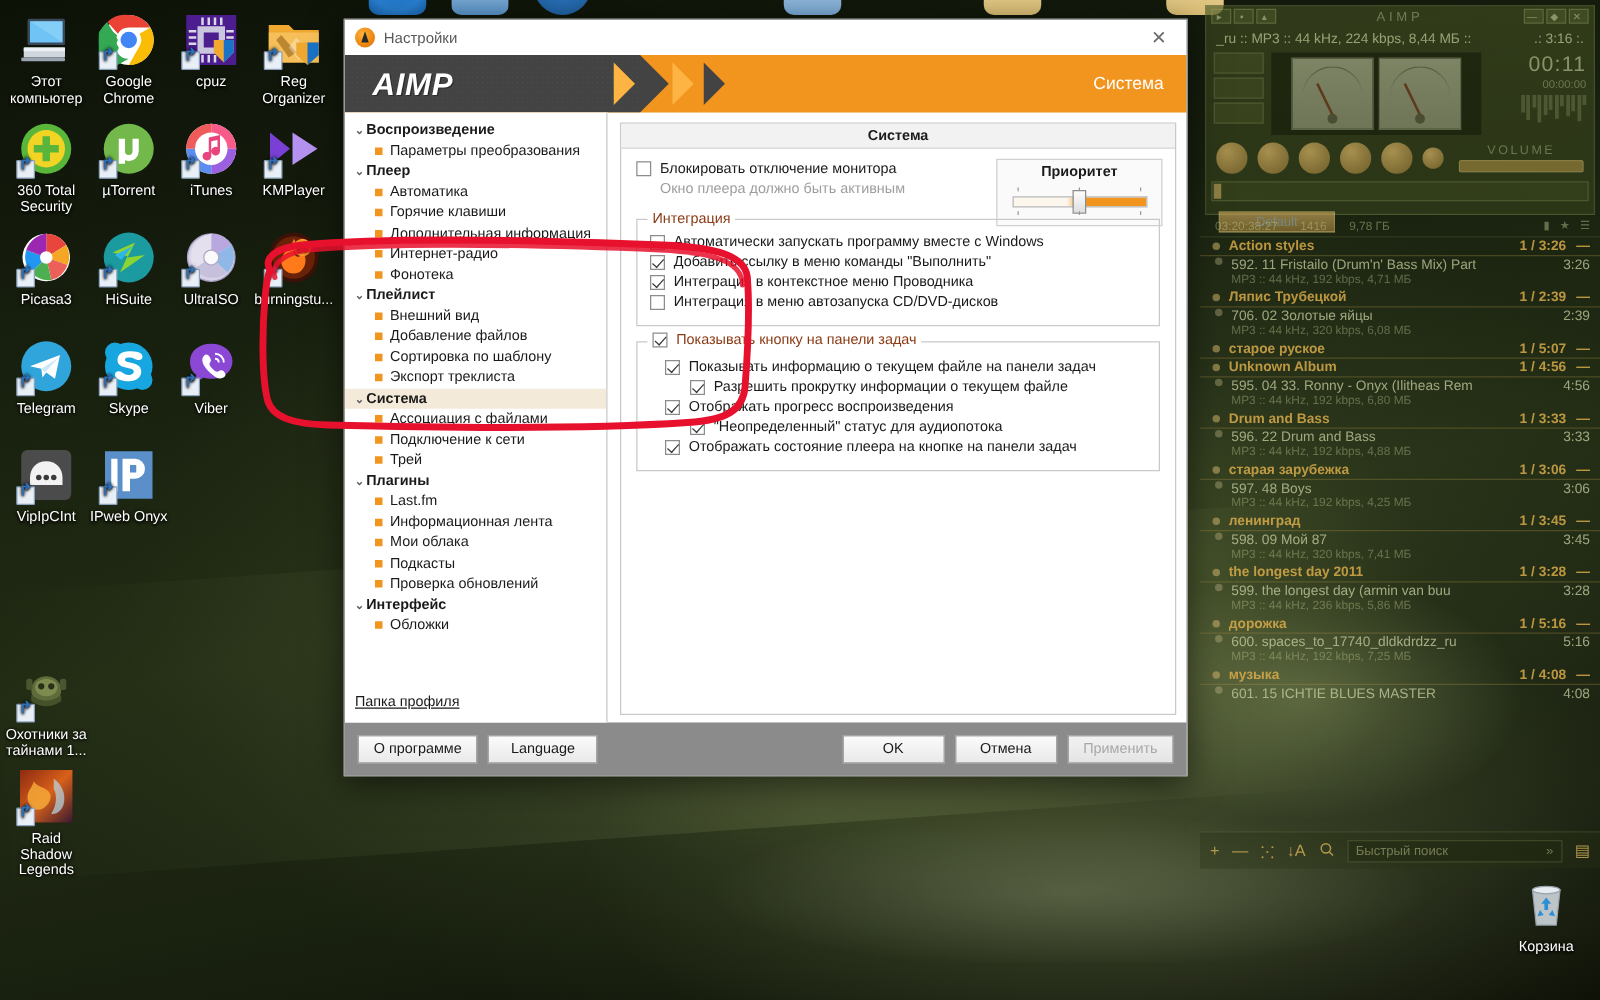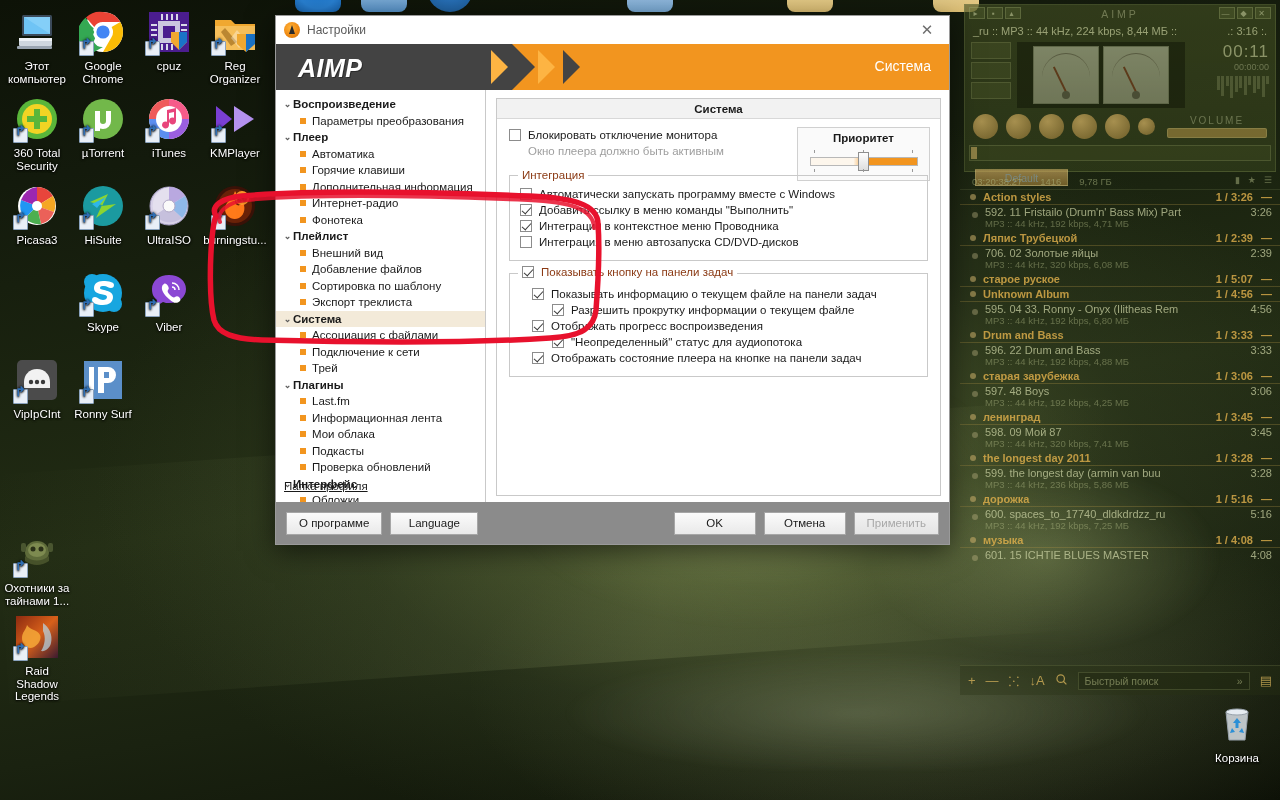--- a/index.html
+++ b/index.html
@@ -51,21 +51,21 @@
   }
   .shortcut-arrow::after {
     content: "↱"; position: absolute; left: 1px; top: -4px;
     font-size: 13px; color: #2f6fb5; font-weight: bold;
   }
   
   .topicon { position: absolute; top: -36px; width: 46px; height: 46px; border-radius: 8px; opacity: 0.95; }
 
   
   #settings-window {
-    position: absolute; left: 275px; top: 15px; width: 675px; height: 530px;
+    position: absolute; left: 275px; top: 15px; width: 675px; height: 606px;
     background: #f0f0f0; border: 1px solid #9a9a9a;
     box-shadow: 0 6px 26px rgba(0,0,0,0.55);
     display: flex; flex-direction: column;
   }
   #titlebar {
     height: 28px; background: #ffffff; display: flex; align-items: center;
     padding: 0 0 0 8px; flex: none; border-bottom: 1px solid #ffffff;
   }
   #title-icon {
     width: 16px; height: 16px; border-radius: 50%;
@@ -325,21 +325,21 @@
   }
   .pl-group .g-dot {
     width: 6px; height: 6px; border-radius: 50%;
     background: rgba(210,180,110,0.55); margin-right: 7px; flex: none;
   }
   .pl-group .g-name { flex: 1; white-space: nowrap; overflow: hidden; }
   .pl-group .g-dur { margin-left: 6px; }
   .pl-group .g-dash { margin-left: 8px; }
   .pl-track { padding: 1px 8px 2px 12px; }
   .pl-track .t-line1 {
-    display: flex; font-size: 11px; color: rgba(206,214,166,0.72); align-items: flex-end;
+    display: flex; font-size: 11px; color: rgba(206,214,166,0.72); align-items: flex-start;
   }
   .pl-track .t-dot {
     width: 6px; height: 6px; border-radius: 50%;
     background: rgba(200,190,140,0.38); margin-right: 7px; flex: none;
   }
   .pl-track .t-name { flex: 1; white-space: nowrap; overflow: hidden; }
   .pl-track .t-dur { margin-left: 6px; }
   .pl-track .t-line2 {
     font-size: 9.5px; color: rgba(186,196,140,0.42); margin-left: 13px; white-space: nowrap;
   }
@@ -550,20 +550,31 @@
           <circle cx="24" cy="24" r="17" fill="#6a2208"></circle>
           <path d="M24 9c4 6-2 8 1 13 2 3 6 1 6-3 4 5 3 14-3 17-7 3-14-2-14-9 0-7 8-10 10-18z" fill="#ff7a1a"></path>
           <circle cx="31" cy="16" r="7" fill="#ff9a2a"></circle>
           <text x="31" y="19" font-size="9" font-family="Liberation Sans" fill="#6a2208" text-anchor="middle" font-weight="bold">20</text>
         </svg>
       <span class="shortcut-arrow"></span>
     </span>
     <span class="lbl">burningstu...</span>
   </div>
 
+  <div class="dicon" style="left:4px;top:269px;">
+    <span class="glyph" style="background:none;">
+      <svg width="48" height="48" viewBox="0 0 48 48">
+          <circle cx="24" cy="24" r="20" fill="#2fa5dc"></circle>
+          <path d="M11 24l24-9-4 19-7-5-3 4-1-7z" fill="#fff"></path>
+          <path d="M20 26l14-9-11 12z" fill="#cfe8f7"></path>
+        </svg>
+      <span class="shortcut-arrow"></span>
+    </span>
+    <span class="lbl">Telegram</span>
+  </div>
 
   <div class="dicon" style="left:70px;top:269px;">
     <span class="glyph" style="background:none;">
       <svg width="48" height="48" viewBox="0 0 48 48">
           <circle cx="24" cy="24" r="19" fill="#17a6e0"></circle>
           <circle cx="13" cy="13" r="8" fill="#17a6e0"></circle>
           <circle cx="35" cy="35" r="8" fill="#17a6e0"></circle>
           <path d="M24 12c-6 0-9 3-9 7 0 8 13 5 13 9 0 2-2 3-4 3-4 0-5-3-8-3-2 0-3 1-3 3 0 3 5 5 11 5 6 0 10-3 10-8 0-8-13-6-13-9 0-2 2-2 4-2 3 0 4 2 7 2 2 0 3-1 3-3 0-3-5-4-11-4z" fill="#fff"></path>
         </svg>
       <span class="shortcut-arrow"></span>
@@ -601,21 +612,21 @@
   <div class="dicon" style="left:70px;top:356px;">
     <span class="glyph" style="background:none;">
       <svg width="48" height="48" viewBox="0 0 48 48">
           <rect x="5" y="5" width="38" height="38" fill="#5b8fc9"></rect>
           <rect x="10" y="11" width="5" height="26" fill="#fff"></rect>
           <path d="M19 11h10a8 8 0 0 1 0 16h-4v10h-6z" fill="#fff"></path>
           <rect x="25" y="16" width="5" height="6" fill="#5b8fc9"></rect>
         </svg>
       <span class="shortcut-arrow"></span>
     </span>
-    <span class="lbl">Ronny Surf</span>
+    <span class="lbl">IPweb Onyx</span>
   </div>
 
 
   <div class="dicon" style="left:4px;top:530px;">
     <span class="glyph" style="background:none;">
       <svg width="48" height="48" viewBox="0 0 48 48">
           <ellipse cx="24" cy="22" rx="12" ry="11" fill="#5e6b3a"></ellipse>
           <ellipse cx="24" cy="20" rx="9" ry="7" fill="#7d8a50"></ellipse>
           <circle cx="20" cy="19" r="2.5" fill="#2a3018"></circle>
           <circle cx="28" cy="19" r="2.5" fill="#2a3018"></circle>

